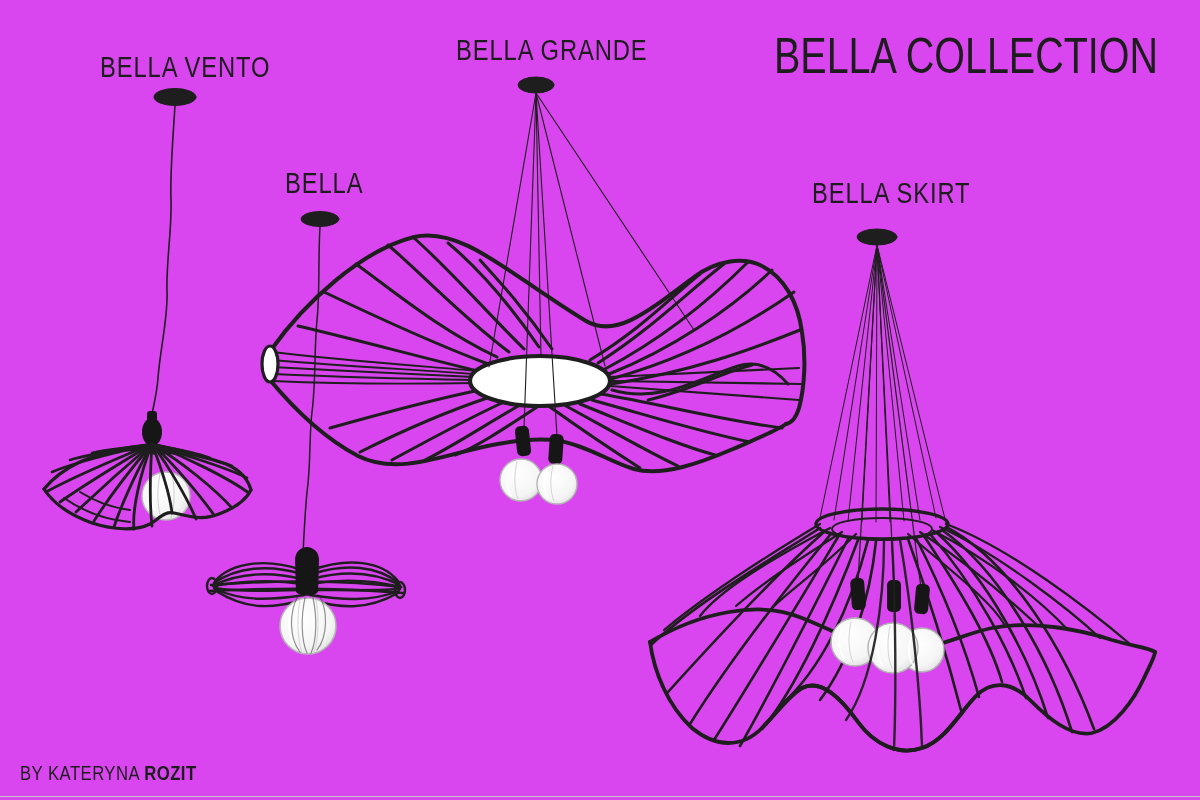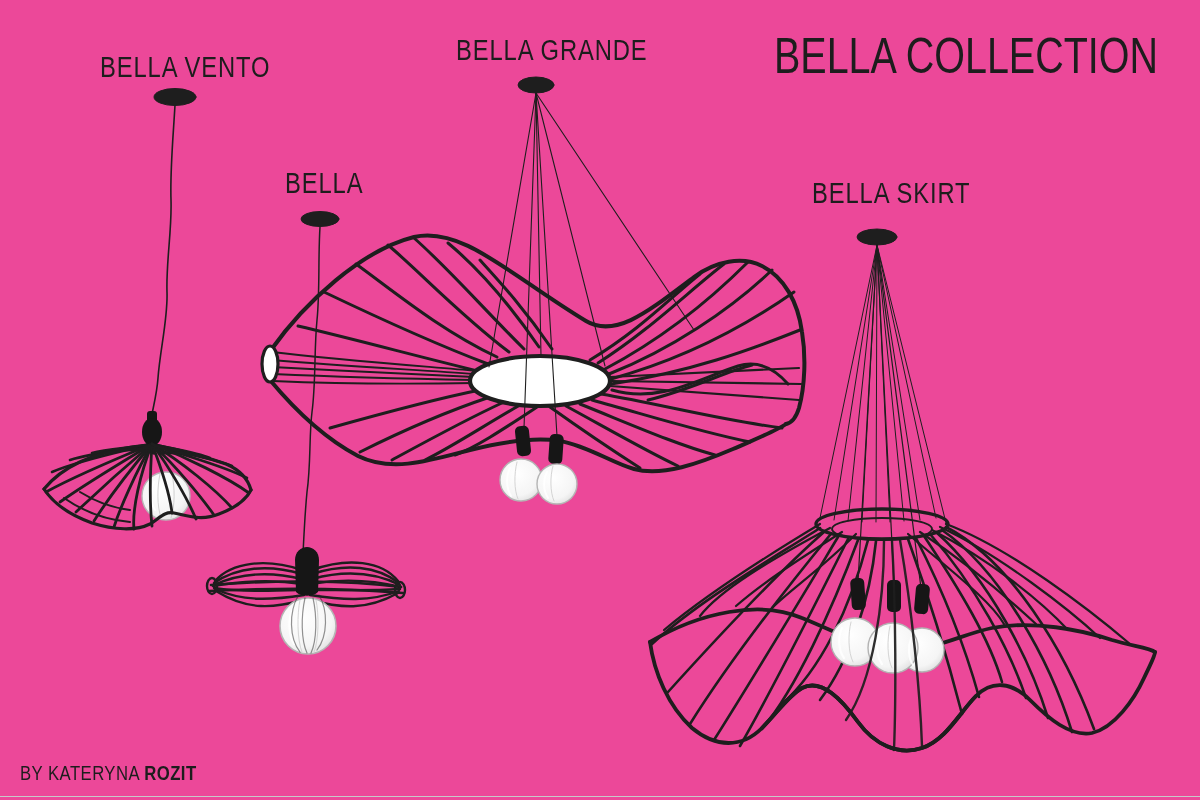--- a/index.html
+++ b/index.html
@@ -1,16 +1,16 @@
 <!DOCTYPE html>
 <html><head>
 <meta charset="utf-8">
 <style>
   html,body{margin:0;padding:0;background:#fff;}
-  .poster{position:relative;width:1200px;height:800px;background:#ec4899;overflow:hidden;
+  .poster{position:relative;width:1200px;height:800px;background:#d946ef;overflow:hidden;
           font-family:"Liberation Sans",sans-serif;color:#1d1d1d;}
   .label{position:absolute;font-weight:300;letter-spacing:1px;white-space:nowrap;
          transform:scale(0.88,1.12);transform-origin:left top;}
   .product-label{font-size:27px;}
   .collection-title{position:absolute;left:774px;top:28px;font-size:42px;font-weight:300;
          letter-spacing:0px;transform:scale(0.94,1.18);transform-origin:left top;white-space:nowrap;}
   .byline{position:absolute;left:20px;top:762px;font-size:19px;font-weight:300;
           letter-spacing:.5px;transform:scale(0.88,1.05);transform-origin:left top;white-space:nowrap;}
   .byline b{font-weight:700;}
   .lamp{position:absolute;}

